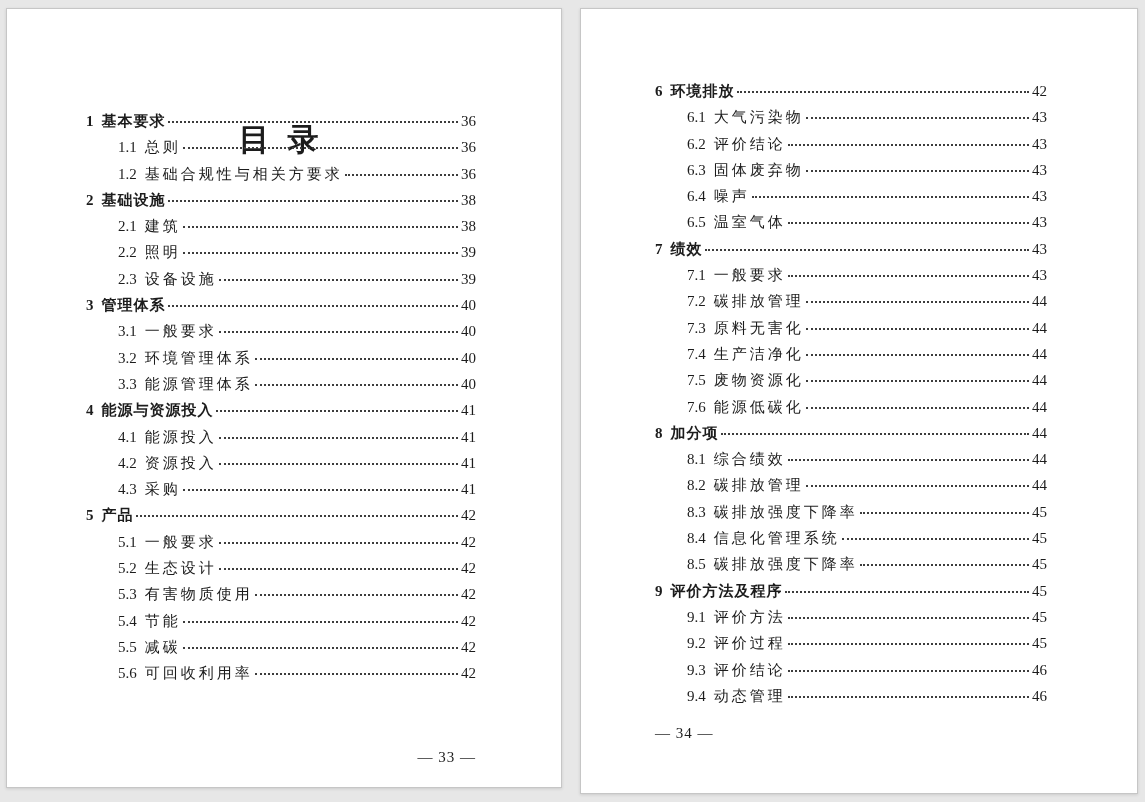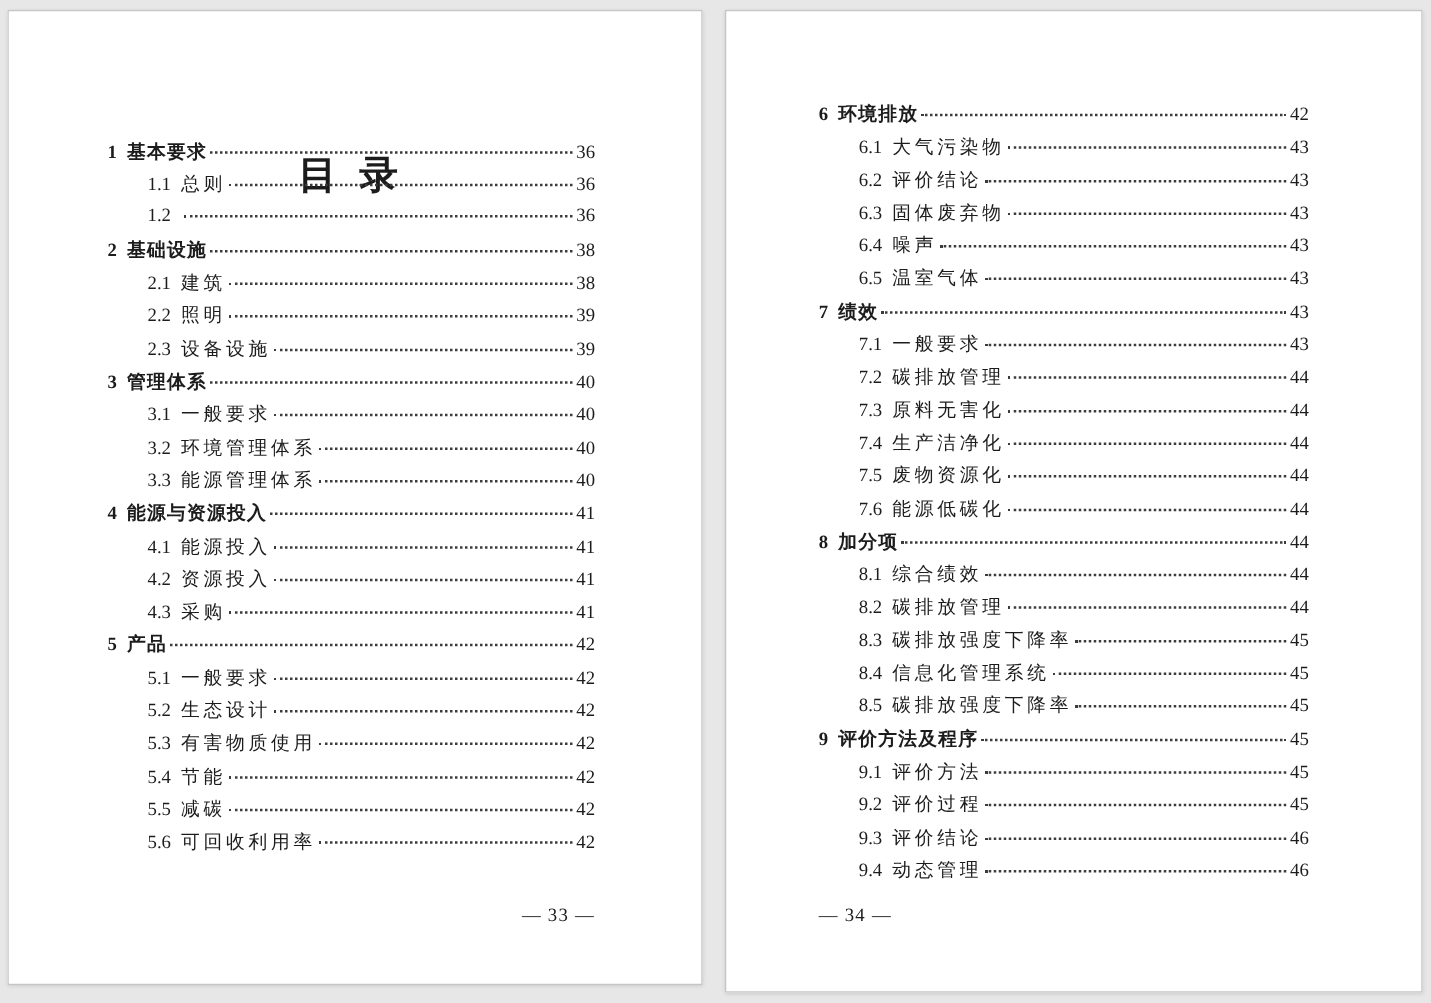--- a/index.html
+++ b/index.html
@@ -75,21 +75,21 @@
     font-family:"Liberation Serif","DejaVu Serif",serif;
     font-size:15px;
   }
   .footer{
     position:absolute;
     top:716px;
     font-size:15px;
     letter-spacing:1px;
     font-family:"Liberation Serif","DejaVu Serif",serif;
   }
-  .page-left .footer{right:85px;text-align:left;}
+  .page-left .footer{right:85px;text-align:left;margin-top:24px;}
   .page-right .footer{left:74px;text-align:right;}
 </style>
 </head>
 <body>
 
 <div class="page page-left">
   <div class="toc-title">目 录</div>
   <div class="entries">
       <div class="toc-row lvl1">
         <span class="num">1</span>
@@ -98,20 +98,21 @@
         <span class="pagenum">36</span>
       </div>
       <div class="toc-row lvl2">
         <span class="num">1.1</span>
         <span class="label">总则</span>
         <span class="leader"></span>
         <span class="pagenum">36</span>
       </div>
       <div class="toc-row lvl2">
         <span class="num">1.2</span>
+        <span class="label">基础合规性与相关方要求</span>
         <span class="leader"></span>
         <span class="pagenum">36</span>
       </div>
       <div class="toc-row lvl1">
         <span class="num">2</span>
         <span class="label">基础设施</span>
         <span class="leader"></span>
         <span class="pagenum">38</span>
       </div>
       <div class="toc-row lvl2">

